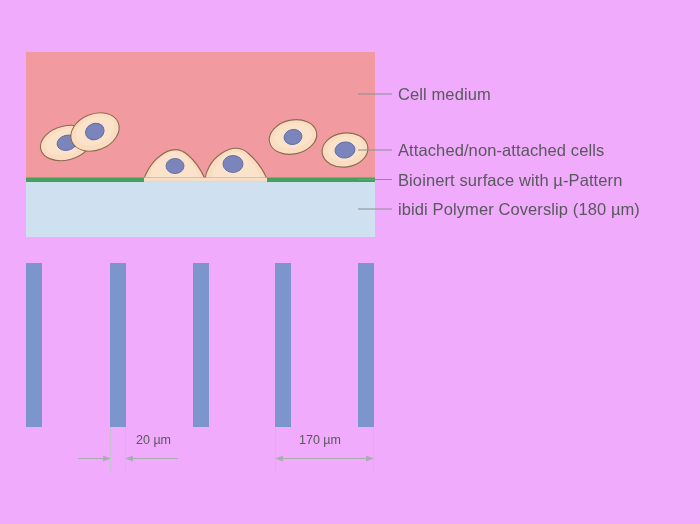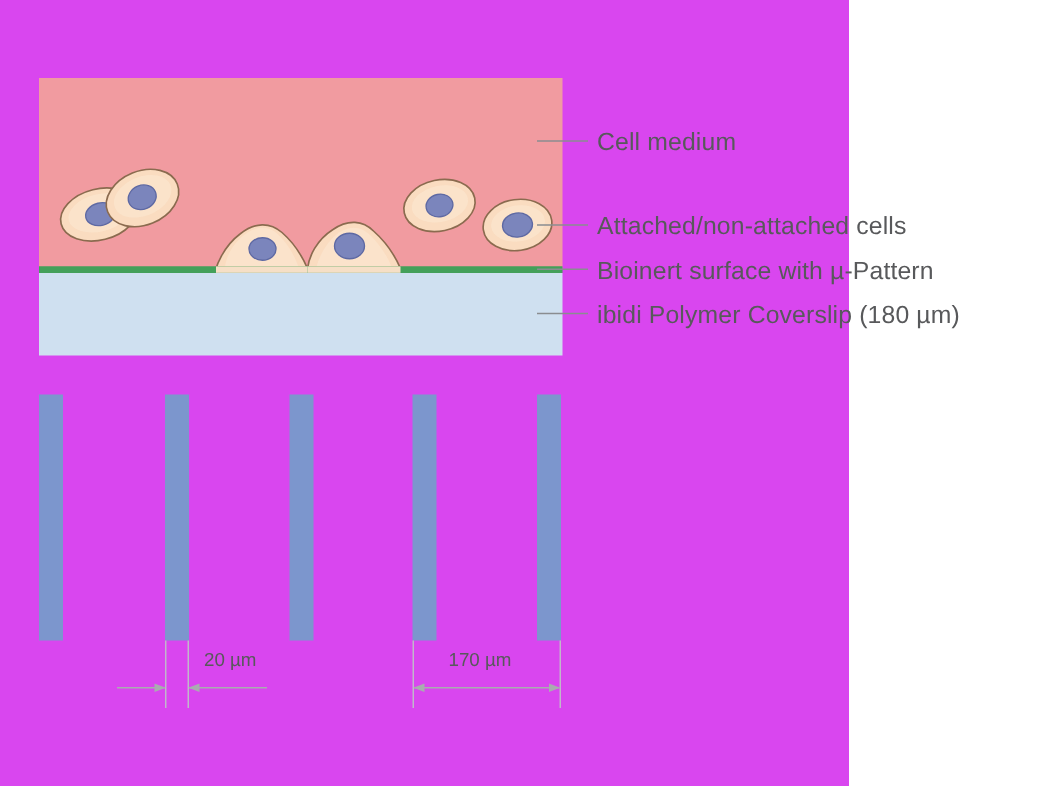--- a/index.html
+++ b/index.html
@@ -9,23 +9,23 @@
     background: #ffffff;
   }
   body {
     width: 700px;
     height: 524px;
     font-family: "Liberation Sans", sans-serif;
     overflow: hidden;
   }
   #stage {
     position: relative;
-    width: 566px;
+    width: 700px;
     height: 524px;
-    background: #d946ef;
+    background: #f0abfc;
   }
   #stage svg {
     position: absolute;
     left: 0;
     top: 0;
   }
   .lbl {
     fill: #58595b;
     font-family: "Liberation Sans", sans-serif;
     font-size: 16.5px;

